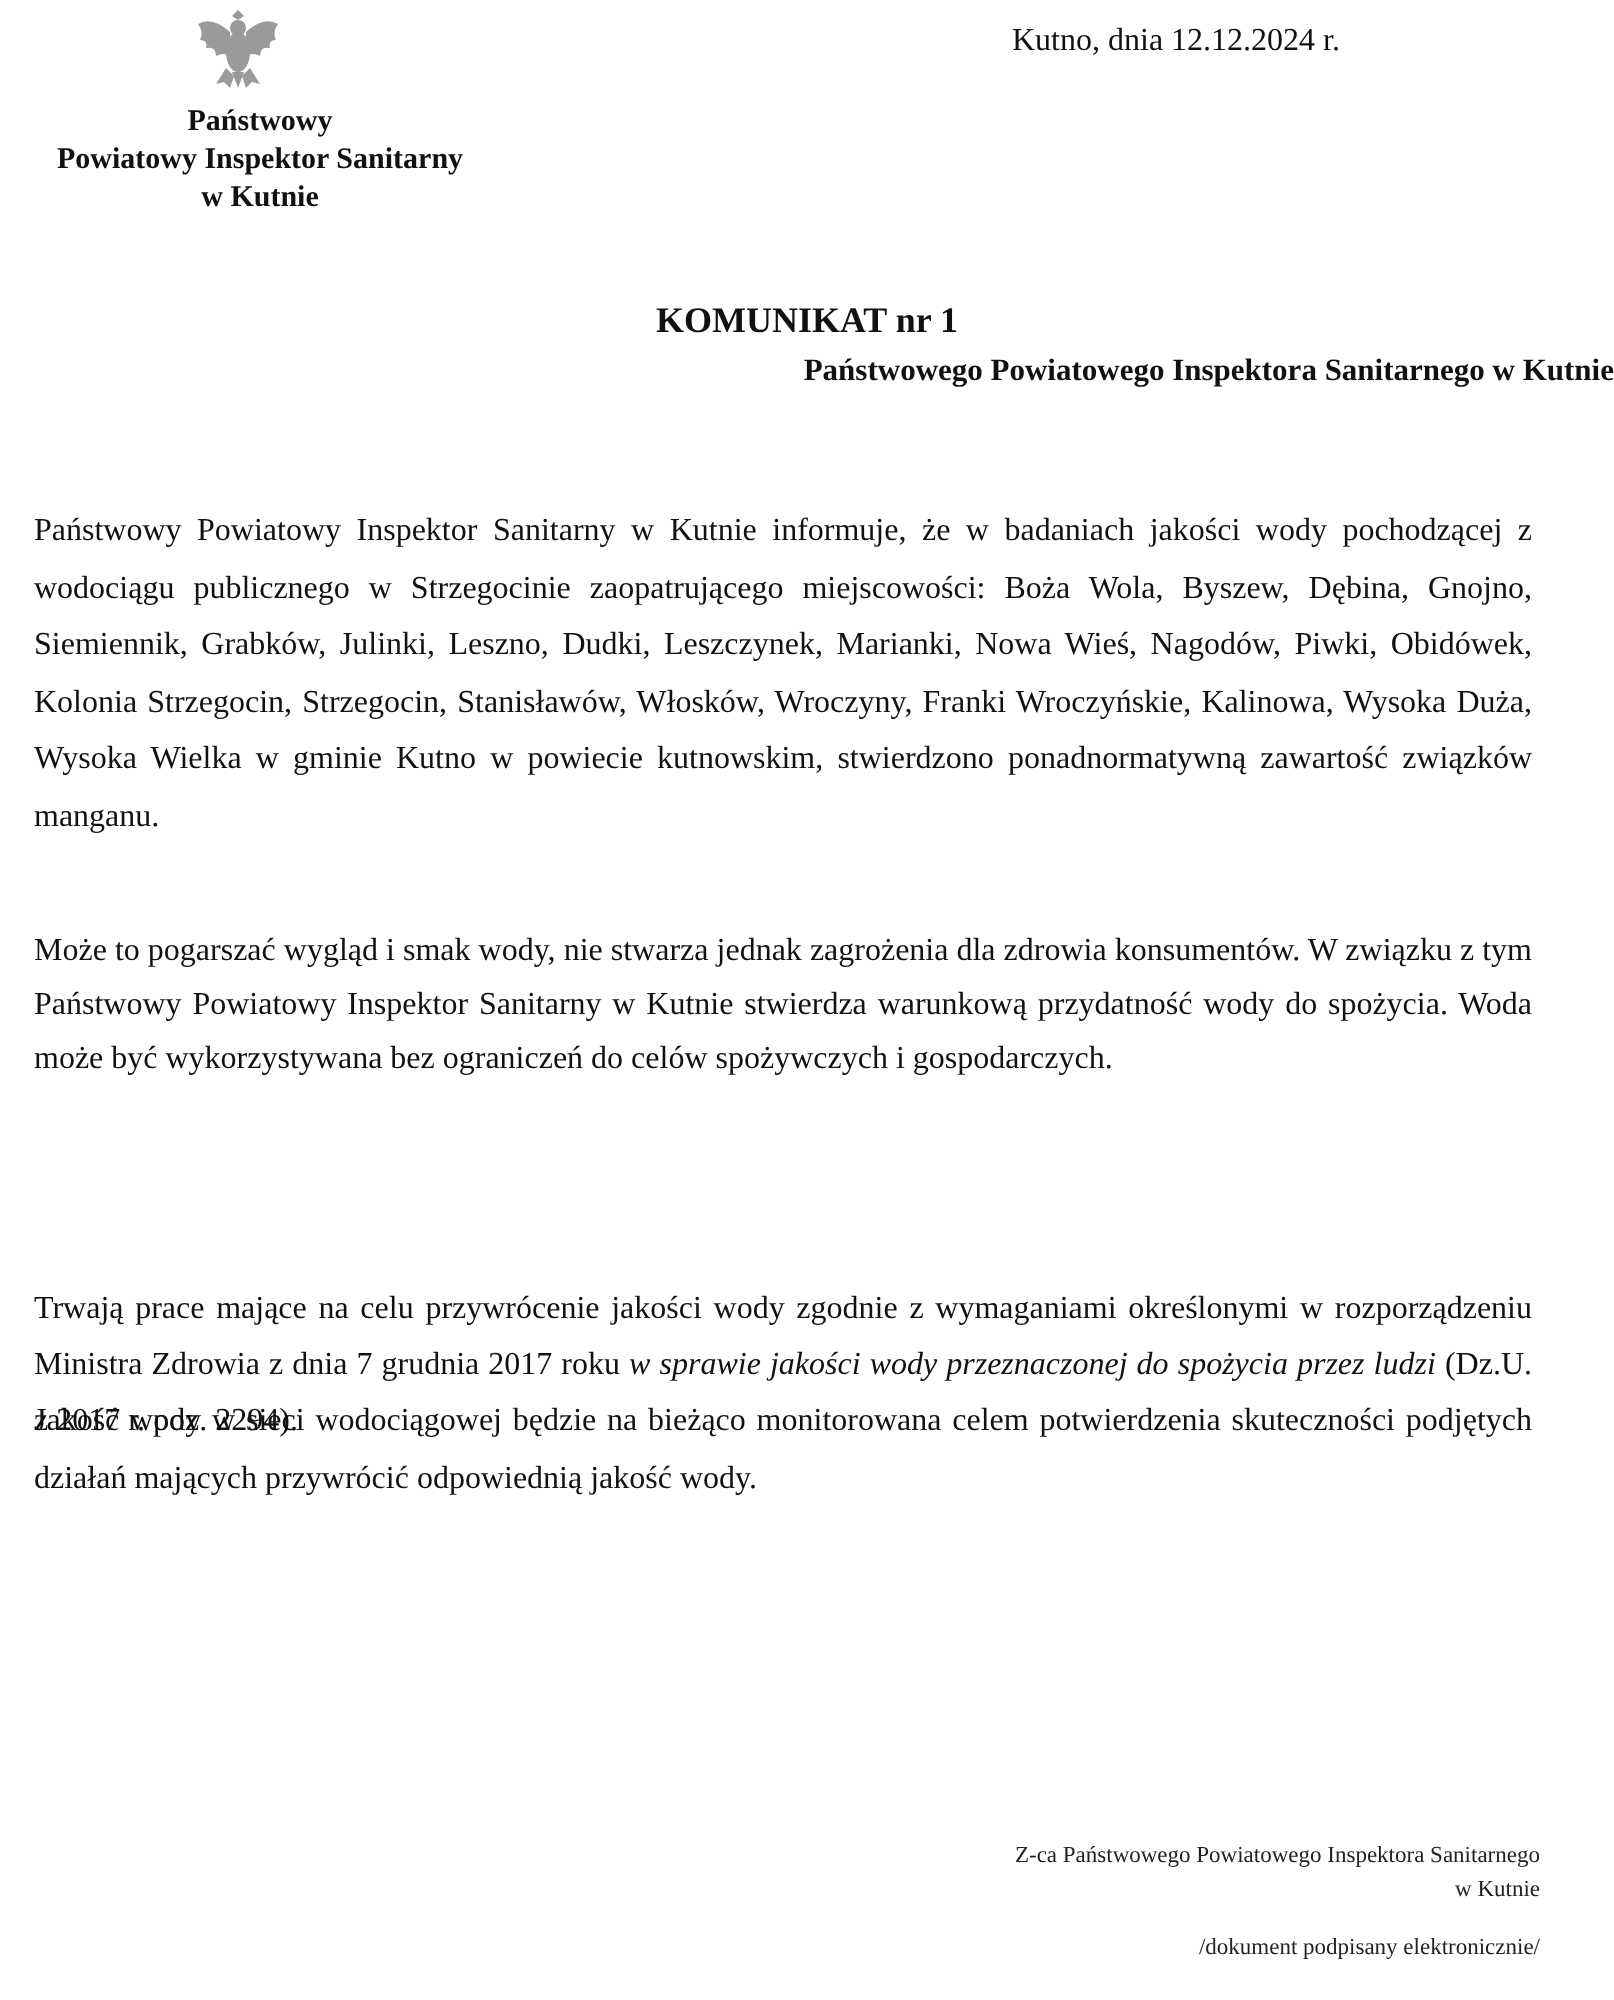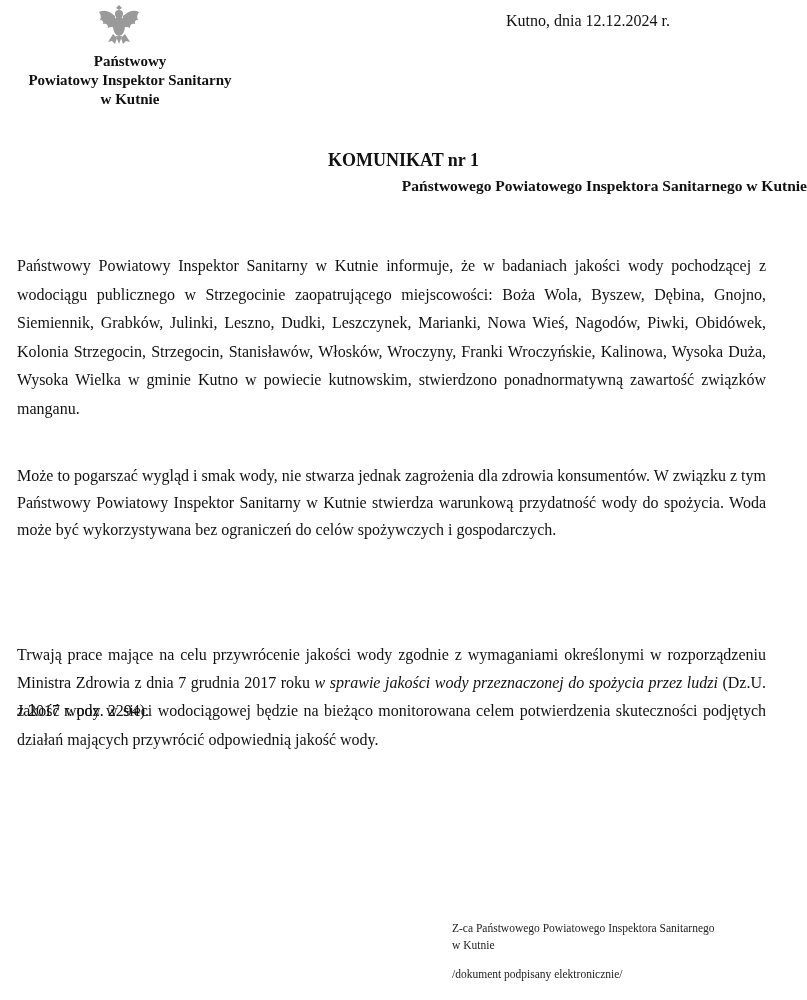--- a/index.html
+++ b/index.html
@@ -14,21 +14,21 @@
   .subtitle { position:absolute; left:0; top:177px; width:807px; text-align:right;
               font-weight:bold; font-size:15.5px; }
   .para { position:absolute; left:17px; width:749px; font-size:16px; line-height:28.5px;
           text-align:justify; margin:0; }
   .u { }
   .p1 { top:252px; }
   .p2 { top:462px; line-height:27px; }
   .p3 { top:595px; line-height:28px;margin-top:46px; }
   .p4 { top:696px; line-height:29px; }
   .p5 { top:819px; line-height:24px; text-align:left; }
-  .sign { position:absolute; left:452px; width:330px; text-align:left; font-size:11.5px; line-height:17px; color:#222; }
+  .sign { position:absolute; left:440px; width:330px; text-align:right; font-size:11.5px; line-height:17px; color:#222; }
   .s1 { top:920px; }
   .s2 { top:966px; }
 </style>
 </head>
 <body>
 
 <svg class="emblem" viewBox="0 0 46 46">
   <g fill="#9a9a9a">
     <path d="M23 3 l3 3 -3 2 -3 -2z"></path>
     <ellipse cx="23" cy="12" rx="4" ry="4"></ellipse>

